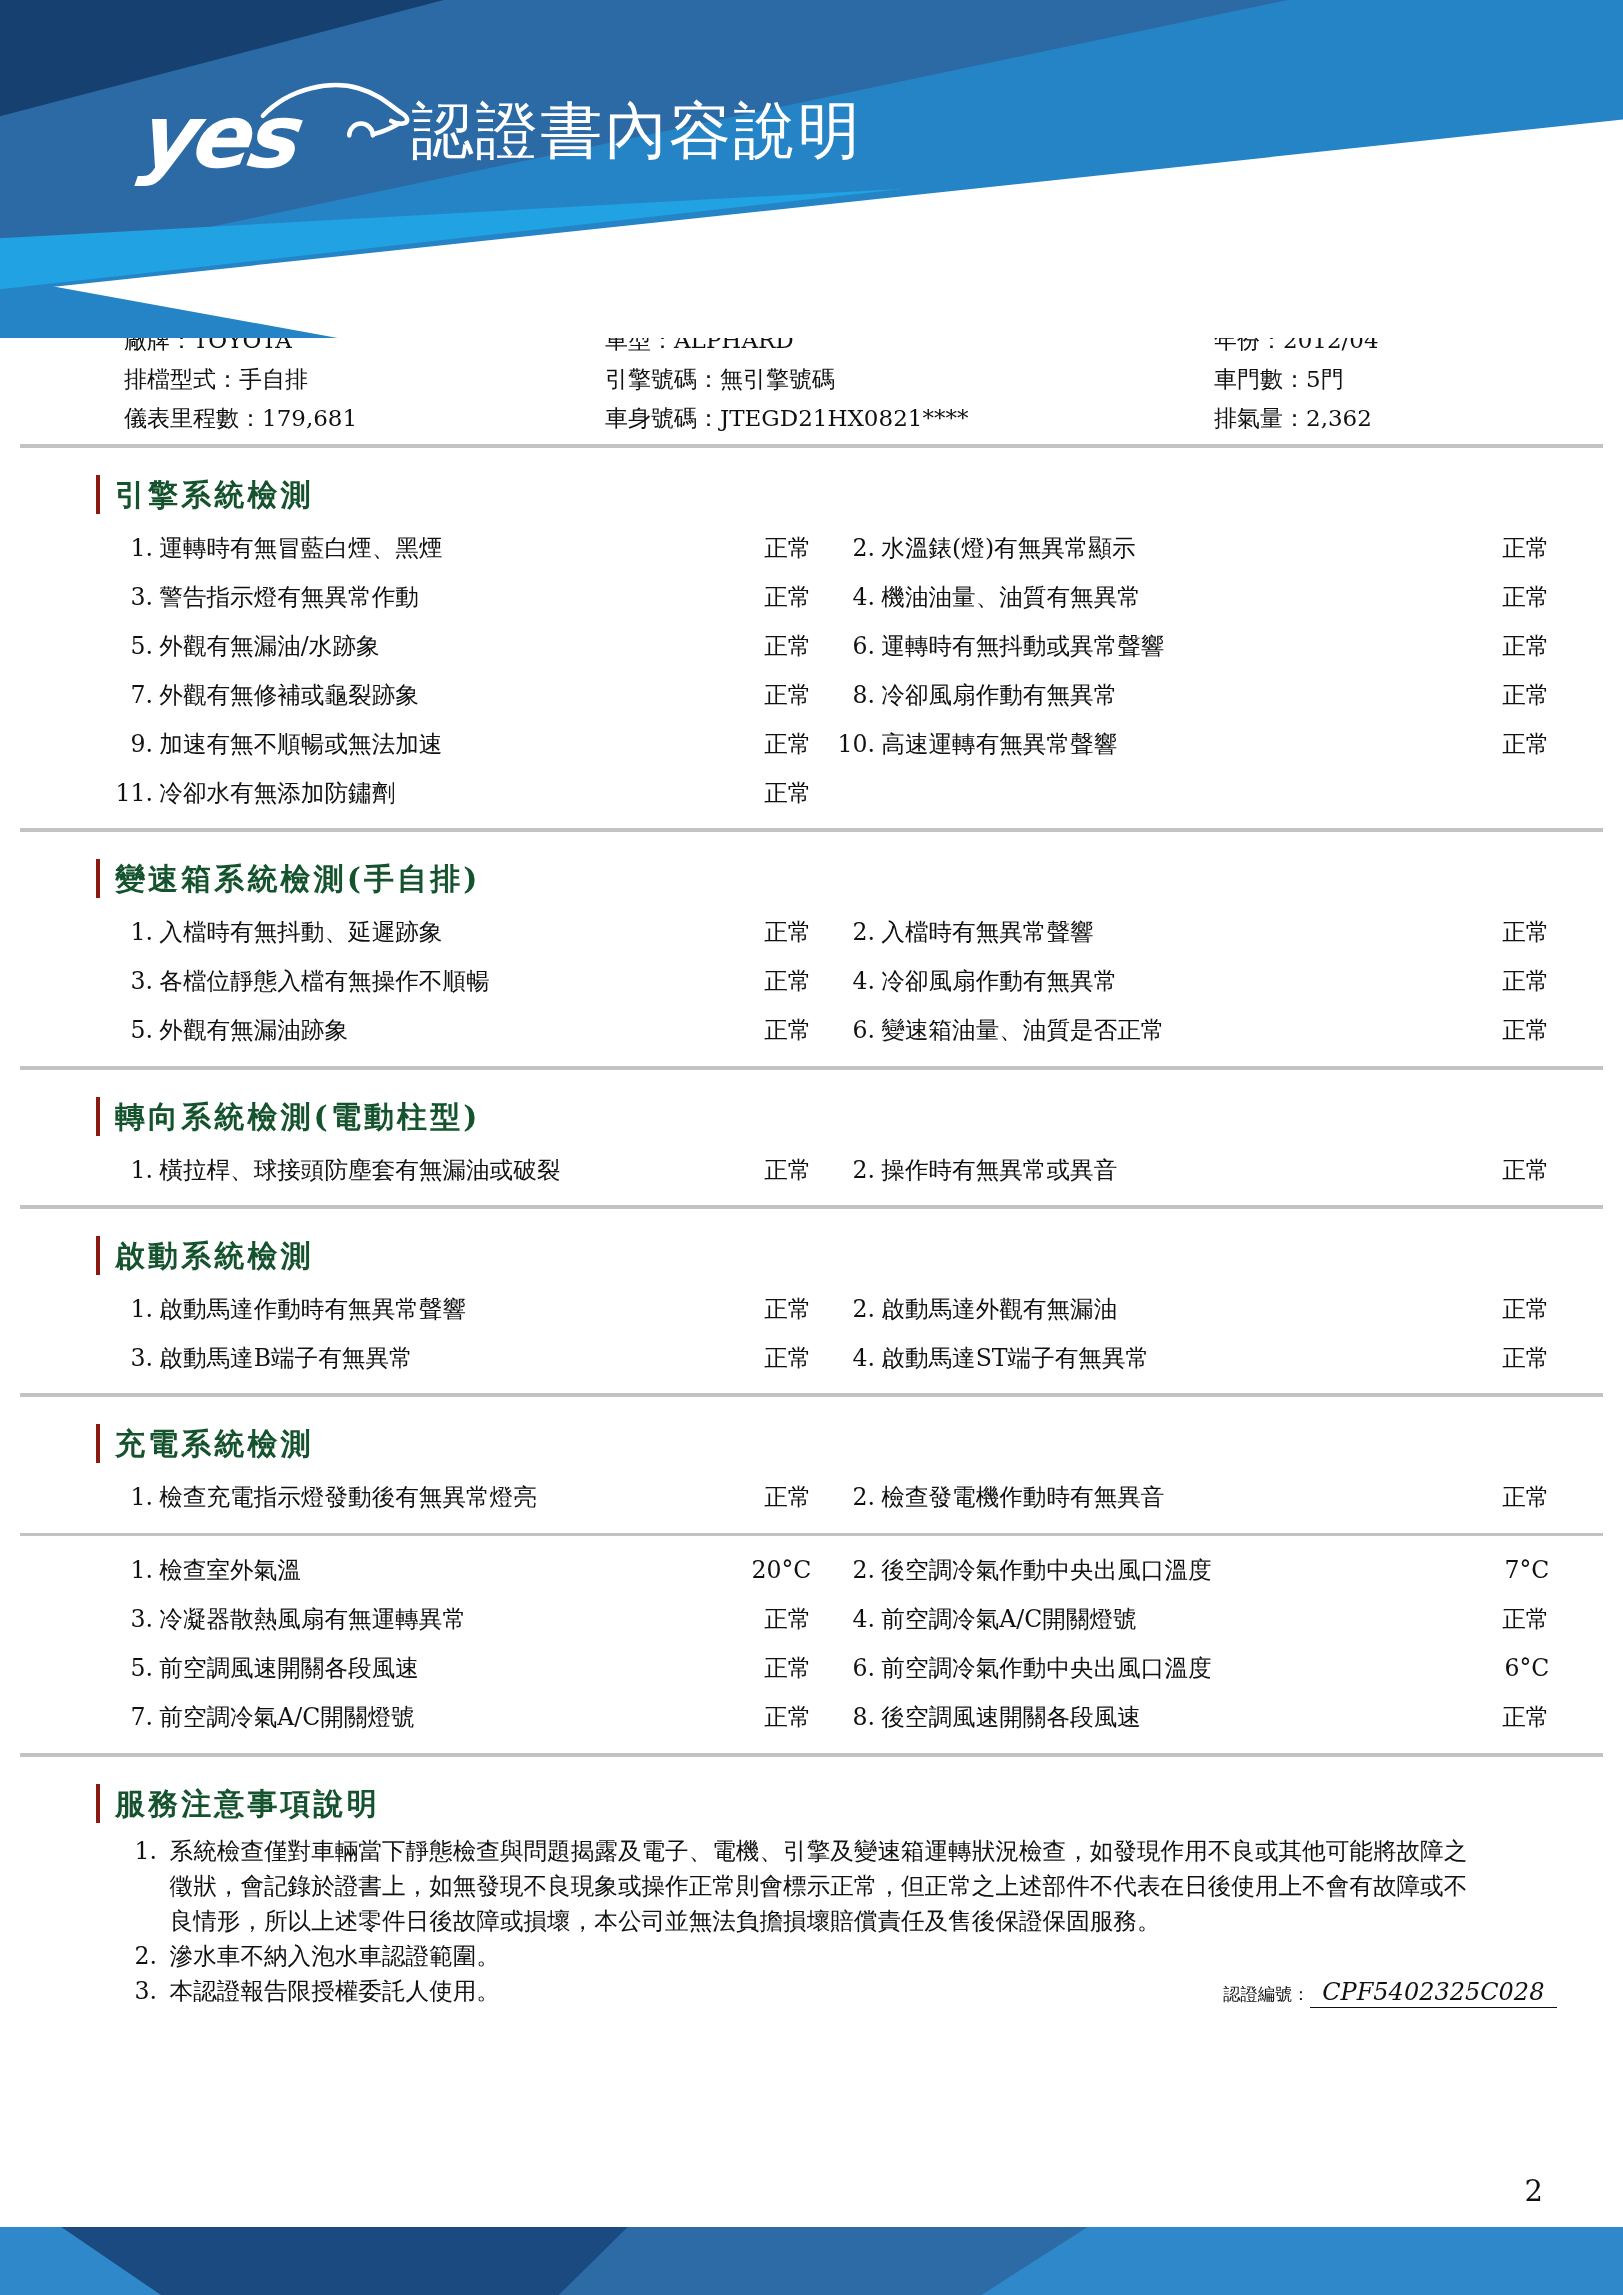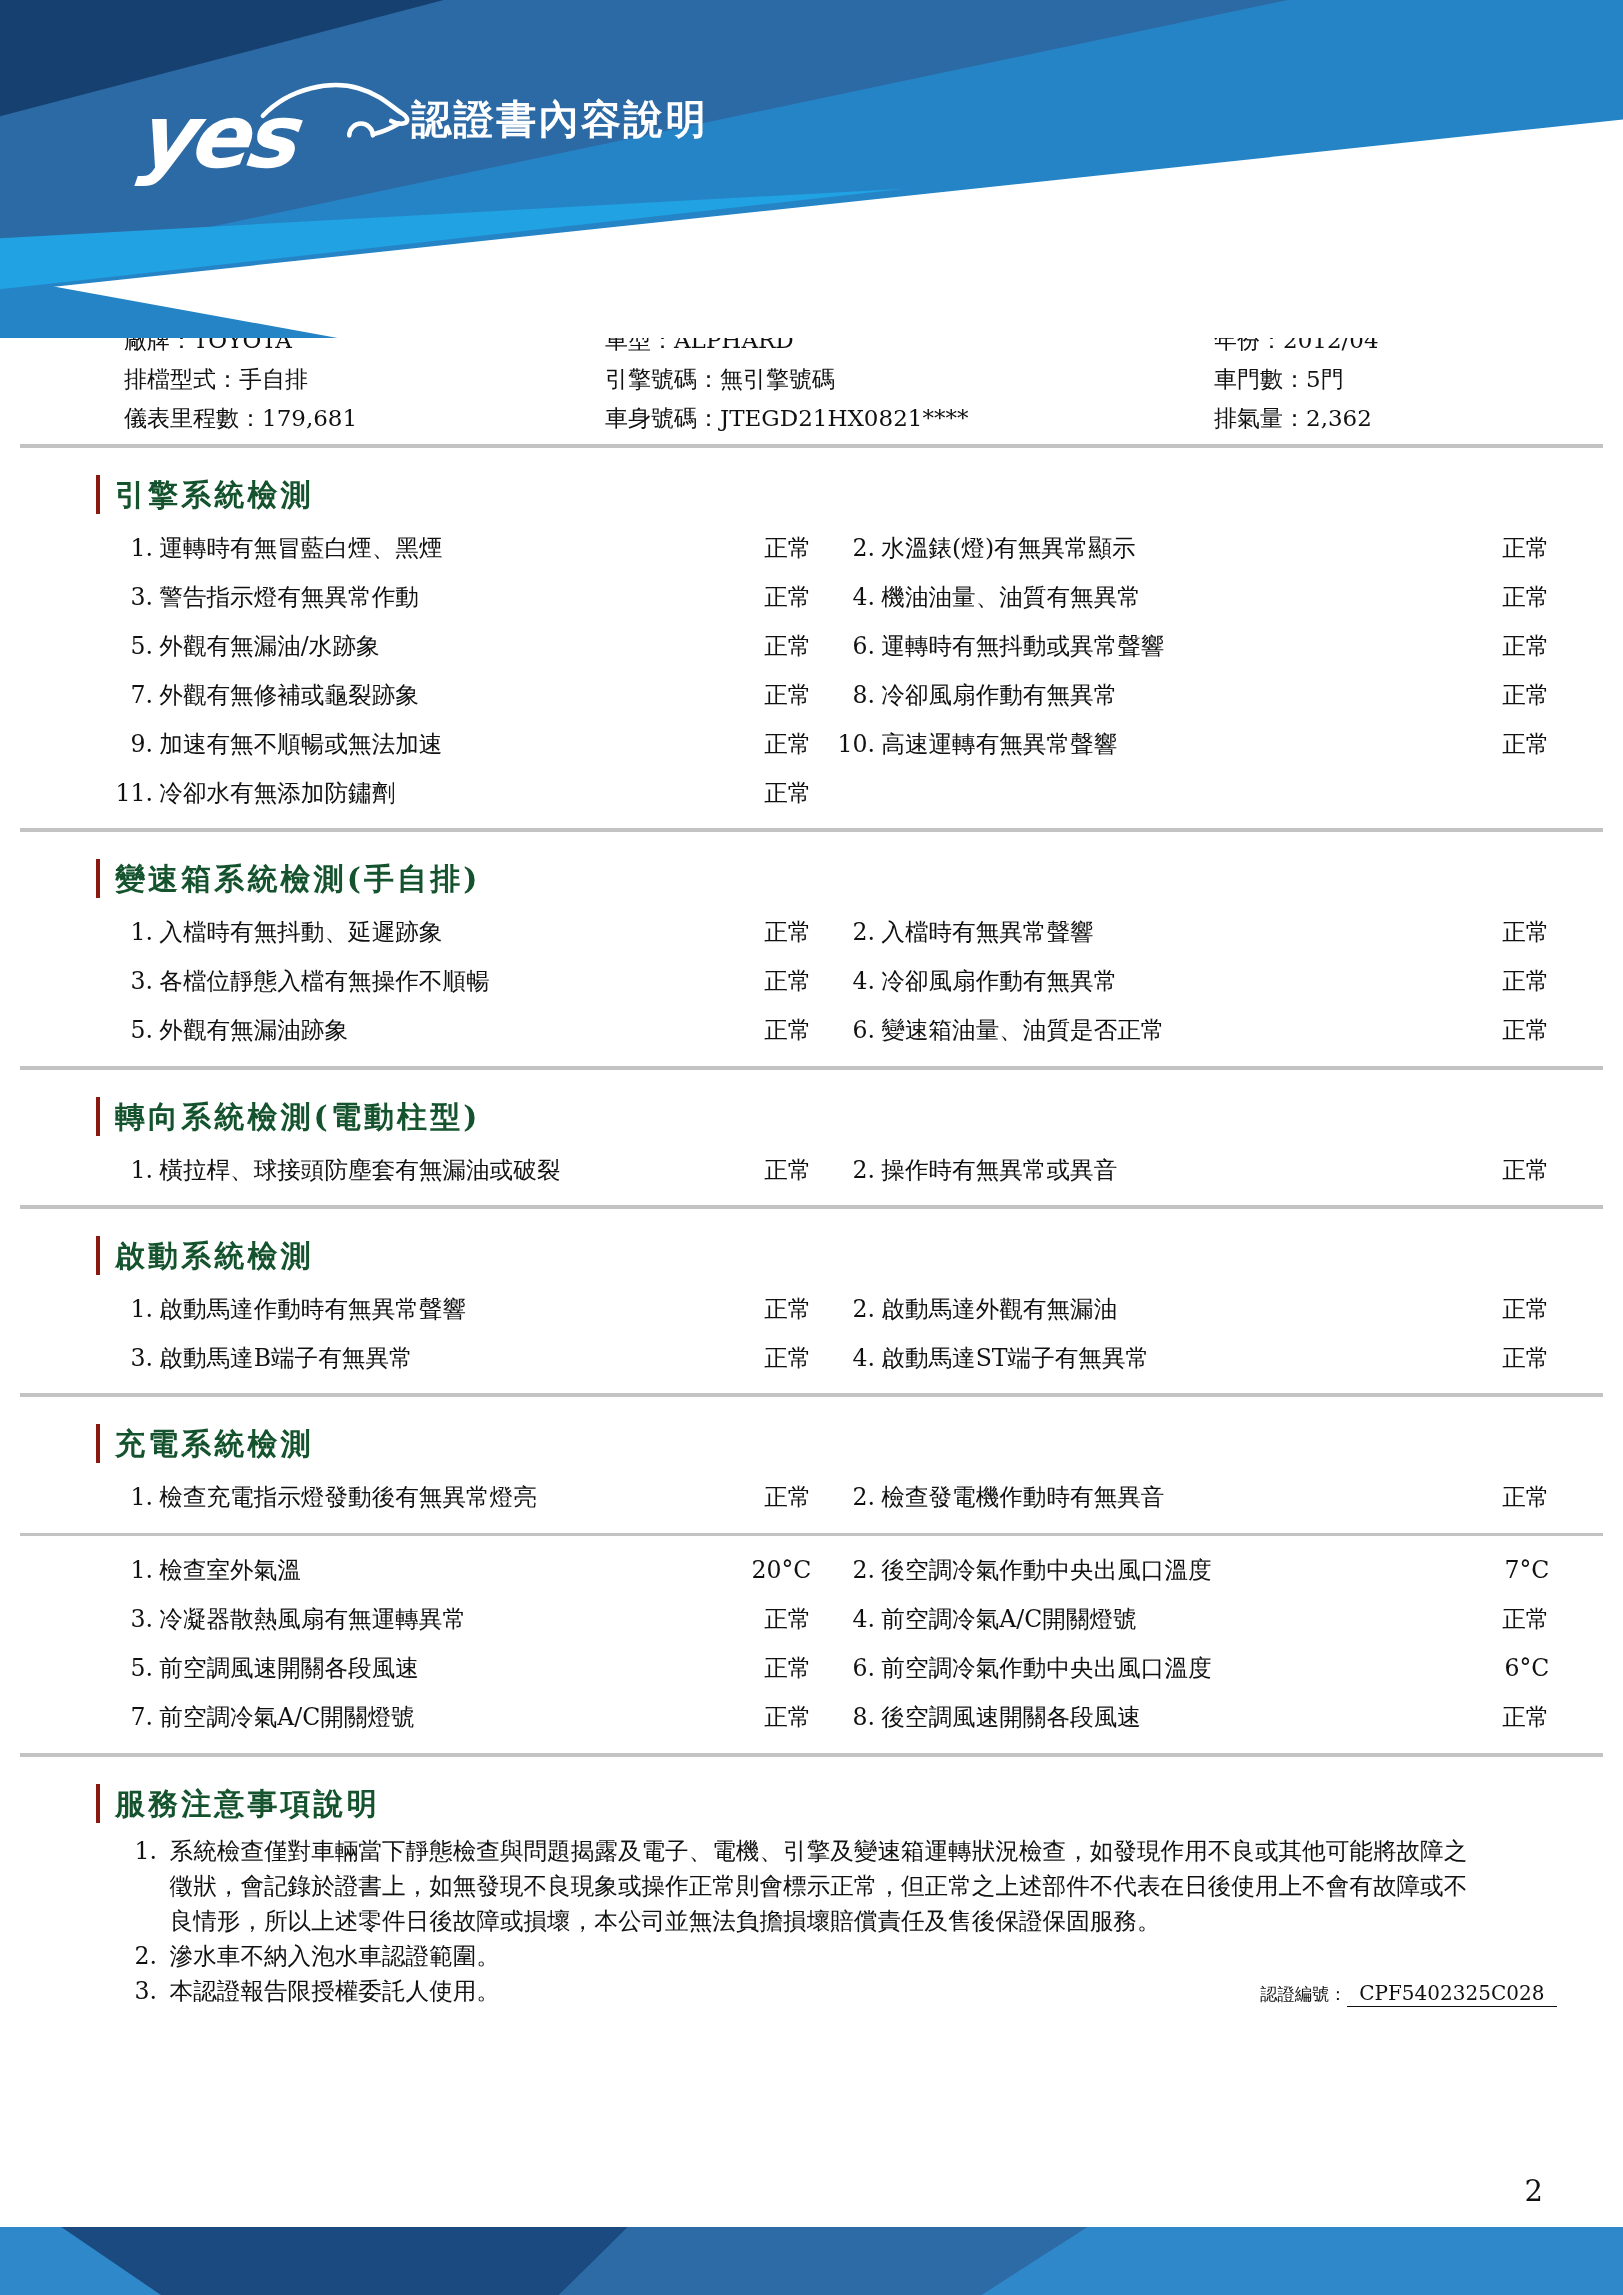--- a/index.html
+++ b/index.html
@@ -13,21 +13,21 @@
   .brand{position:absolute; left:143px; top:93px; display:flex; align-items:flex-start;}
   .logo{position:relative; width:259px; height:86px;}
   .logo-text{
     font-family:"DejaVu Sans","Liberation Sans",sans-serif;
     font-style:italic; font-weight:900; font-size:88px; line-height:1;
     color:#fff; letter-spacing:-4.7px; transform:skewX(-10deg); display:inline-block;
   }
   .car-svg{position:absolute; left:116px; top:-20.4px; width:157px; height:75px;}
   .banner-title{
     margin:4.7px 0 0 9.4px; font-family:"DejaVu Sans","Liberation Sans",sans-serif;
-    font-weight:700; font-size:40px; line-height:1.05; color:#fff; letter-spacing:2.4px;text-align:center;
+    font-weight:400; font-size:62px; line-height:1.05; color:#fff; letter-spacing:2.4px;text-align:center;
   }
   
   #vehicle-info{
     margin:7.9px 0 0 124px; display:grid; grid-template-columns:481px 609px auto;
   }
   .info-field{height:39px; display:flex; align-items:center; font-size:23px;}
   .divider{height:3.9px; background:#c3c3c3; margin:11px 20.4px 0 20.4px;}
   .top-divider{margin-top:6.3px;}
   
   .section-title{
@@ -42,21 +42,21 @@
   .inum{width:59px; text-align:right; flex:none;}
   .ilabel{margin-left:6.3px; white-space:nowrap;}
   .iresult{margin-left:auto; padding-right:4.7px;}
   
   #notes{position:relative;}
   .note-rows{margin-top:11px;}
   .note-row{display:flex; font-size:23.6px; line-height:35px; margin-left:124px;}
   .note-num{width:33px; text-align:right; flex:none;}
   .note-text{margin-left:12.6px; width:1308px;}
   .cert-line{position:absolute; right:66px; bottom:3.1px; font-size:17.3px; white-space:nowrap;}
-  .cert-value{font-size:20px; border-bottom:1.6px solid #111; padding:0 12.6px 1.6px 12.6px;}
+  .cert-value{font-size:24px; border-bottom:1.6px solid #111; padding:0 12.6px 1.6px 12.6px;font-style:italic;}
   
   .page-number{position:absolute; top:2174px; right:80px; font-size:29px;}
   .footer{position:absolute; left:0; bottom:0; width:1623px; height:68px;}
   .ftr-svg{width:1623px; height:68px; display:block;}
 </style>
 </head>
 <body>
 
 <div class="page">
 

